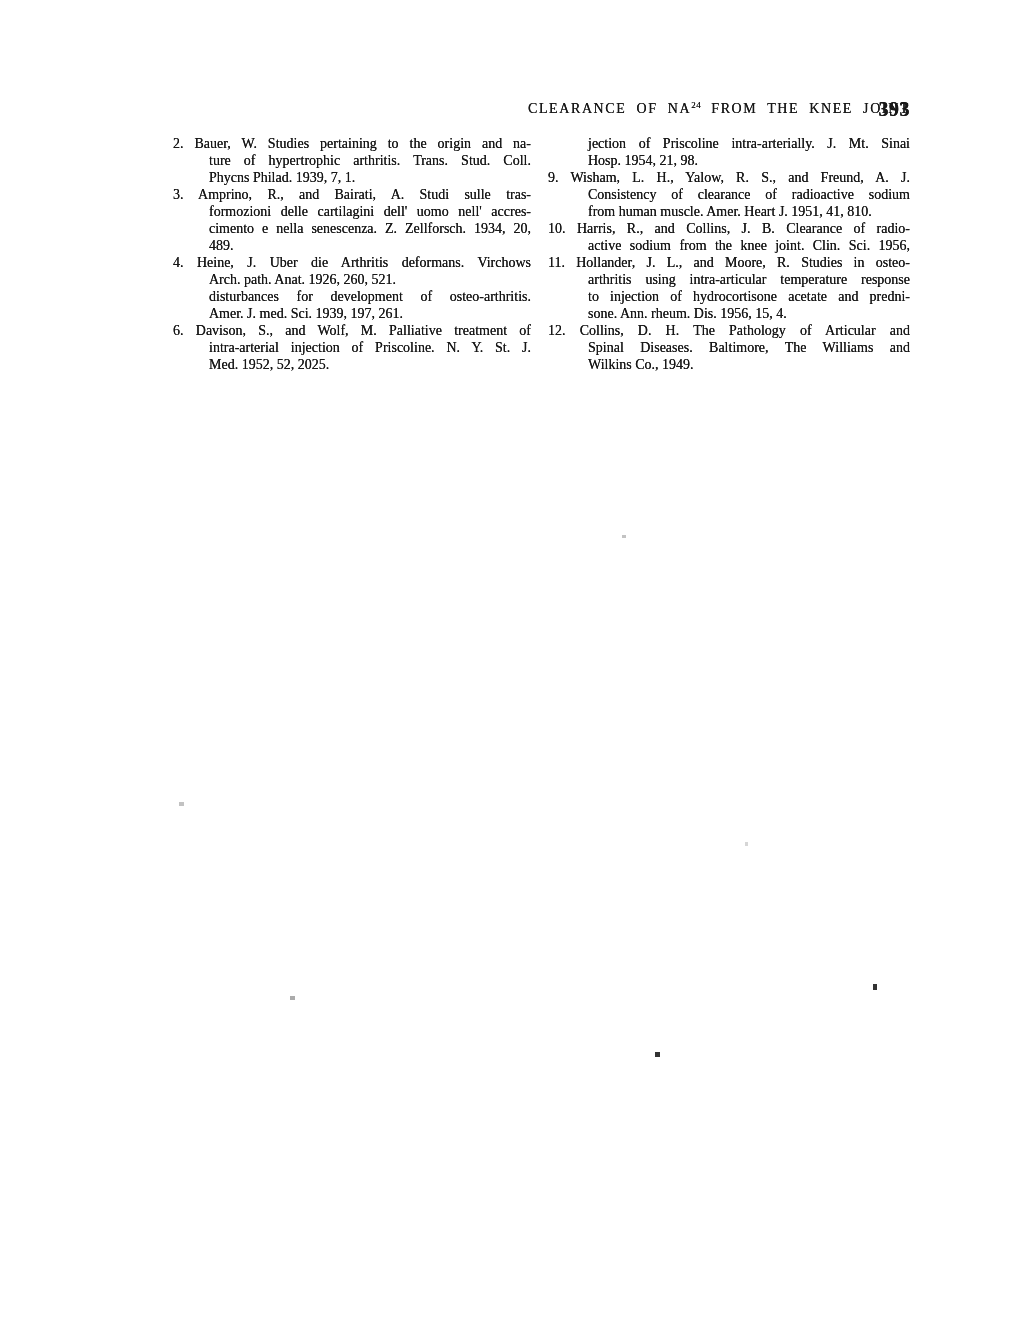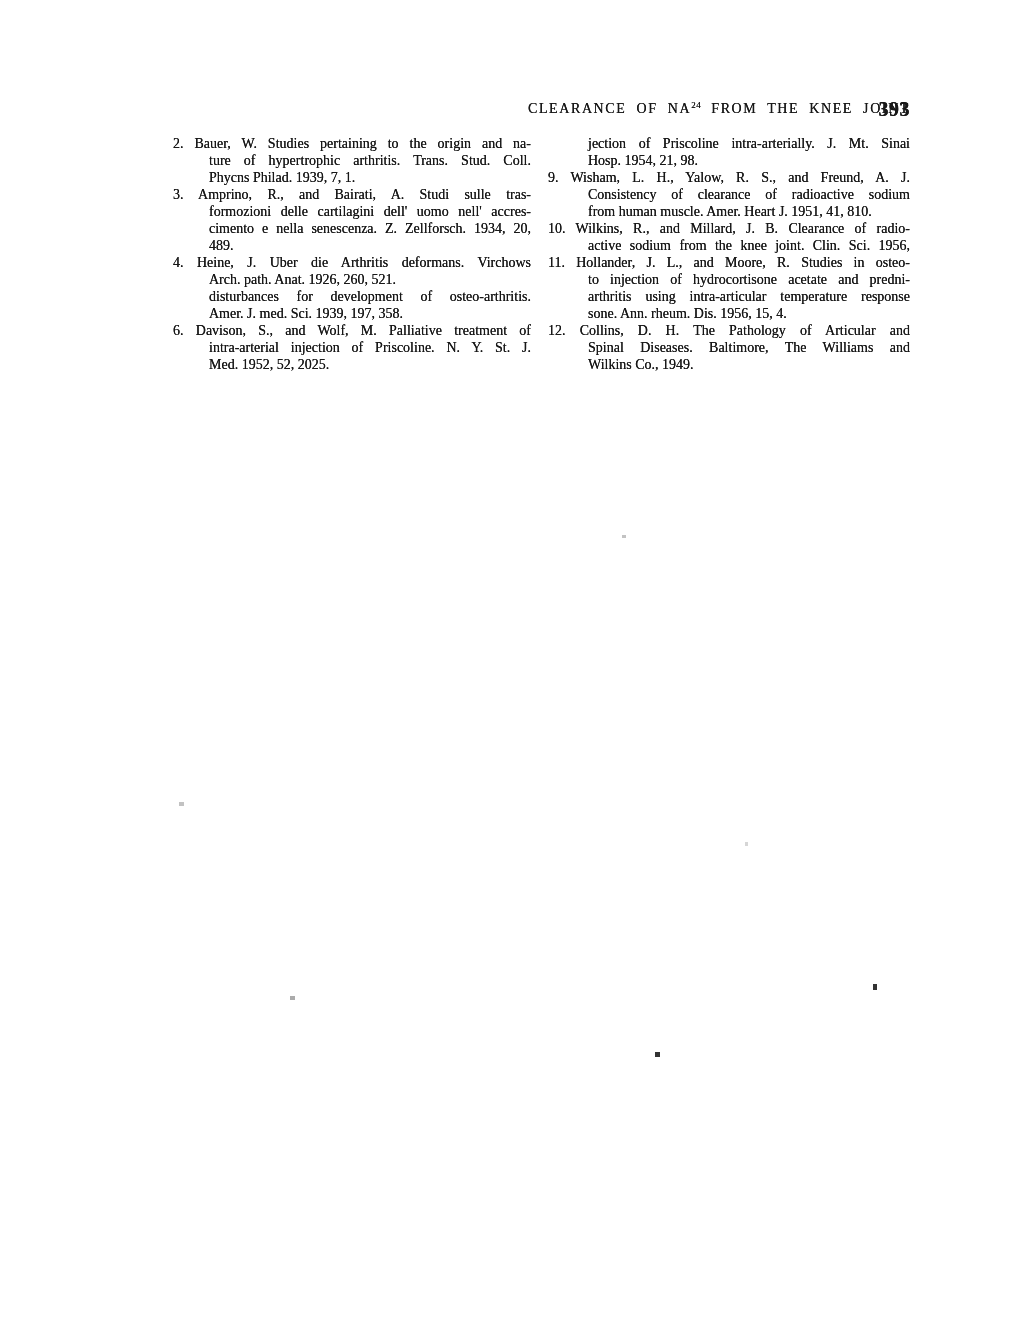--- a/index.html
+++ b/index.html
@@ -96,21 +96,21 @@
         <div class="line cont">489.</div>
       </div>
 
       <div>
         <div class="line j first"><span class="num">4.</span> <span>Heine, J.  Uber die Arthritis deformans.  Virchows</span></div>
         <div class="line cont">Arch. path. Anat. 1926, 260, 521.</div>
       </div>
 
       <div>
         <div class="line j cont">disturbances for development of osteo-arthritis.</div>
-        <div class="line cont">Amer. J. med. Sci. 1939, 197, 358.</div>
+        <div class="line cont">Amer. J. med. Sci. 1939, 197, 261.</div>
       </div>
 
       <div>
         <div class="line j first"><span class="num">6.</span> <span>Davison, S., and Wolf, M.  Palliative treatment of</span></div>
         <div class="line j cont">intra-arterial injection of Priscoline.  N. Y. St. J.</div>
         <div class="line cont">Med. 1952, 52, 2025.</div>
       </div>
 
 
     </div>
@@ -123,28 +123,28 @@
       </div>
 
 
       <div>
         <div class="line j first"><span class="num">9.</span> <span>Wisham, L. H., Yalow, R. S., and Freund, A. J.</span></div>
         <div class="line j cont">Consistency of clearance of radioactive sodium</div>
         <div class="line cont">from human muscle.  Amer. Heart J. 1951, 41, 810.</div>
       </div>
 
       <div>
-        <div class="line j first"><span class="num">10.</span> <span>Wilkins, R., and Millard, J. B.  Clearance of radio-</span></div>
+        <div class="line j first"><span class="num">10.</span> <span>Harris, R., and Collins, J. B.  Clearance of radio-</span></div>
         <div class="line j cont">active sodium from the knee joint.  Clin. Sci. 1956,</div>
       </div>
 
       <div>
         <div class="line j first"><span class="num">11.</span> <span>Hollander, J. L., and Moore, R.  Studies in osteo-</span></div>
+        <div class="line j cont">arthritis using intra-articular temperature response</div>
         <div class="line j cont">to injection of hydrocortisone acetate and predni-</div>
-        <div class="line j cont">arthritis using intra-articular temperature response</div>
         <div class="line cont">sone.  Ann. rheum. Dis. 1956, 15, 4.</div>
       </div>
 
       <div>
         <div class="line j first"><span class="num">12.</span> <span>Collins, D. H.  The Pathology of Articular and</span></div>
         <div class="line j cont">Spinal Diseases.  Baltimore, The Williams and</div>
         <div class="line cont">Wilkins Co., 1949.</div>
       </div>
 
     </div>

